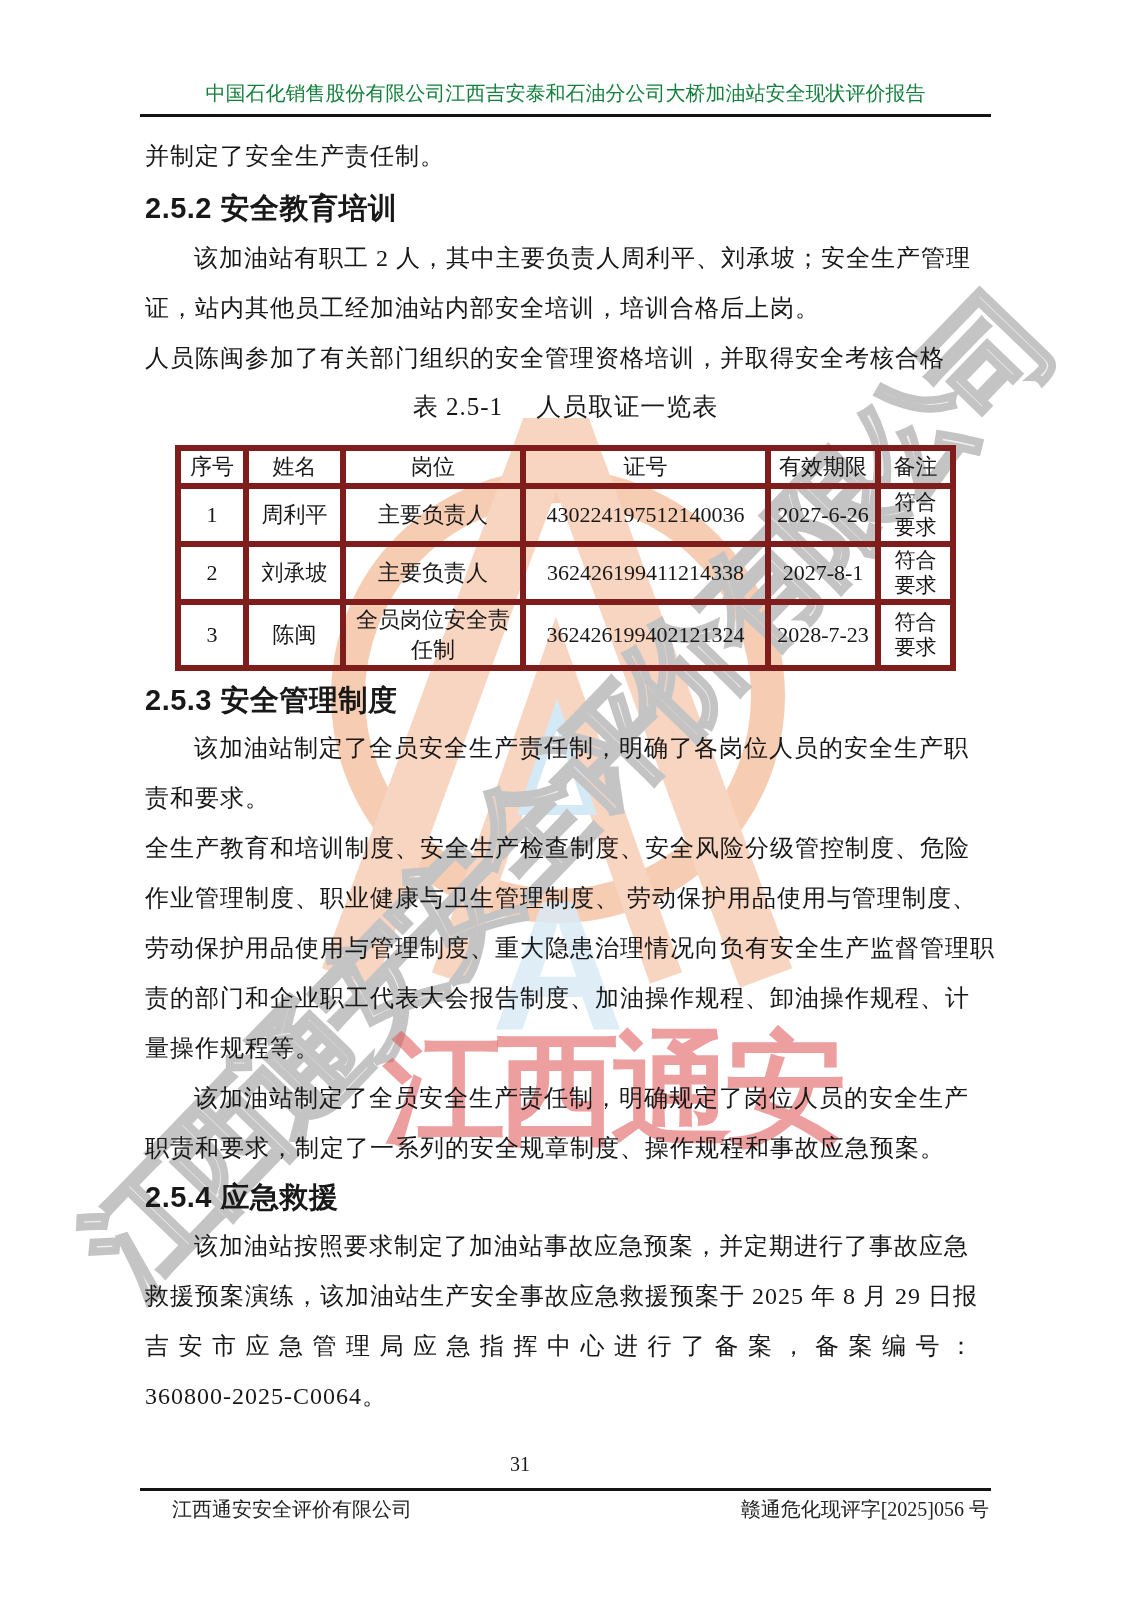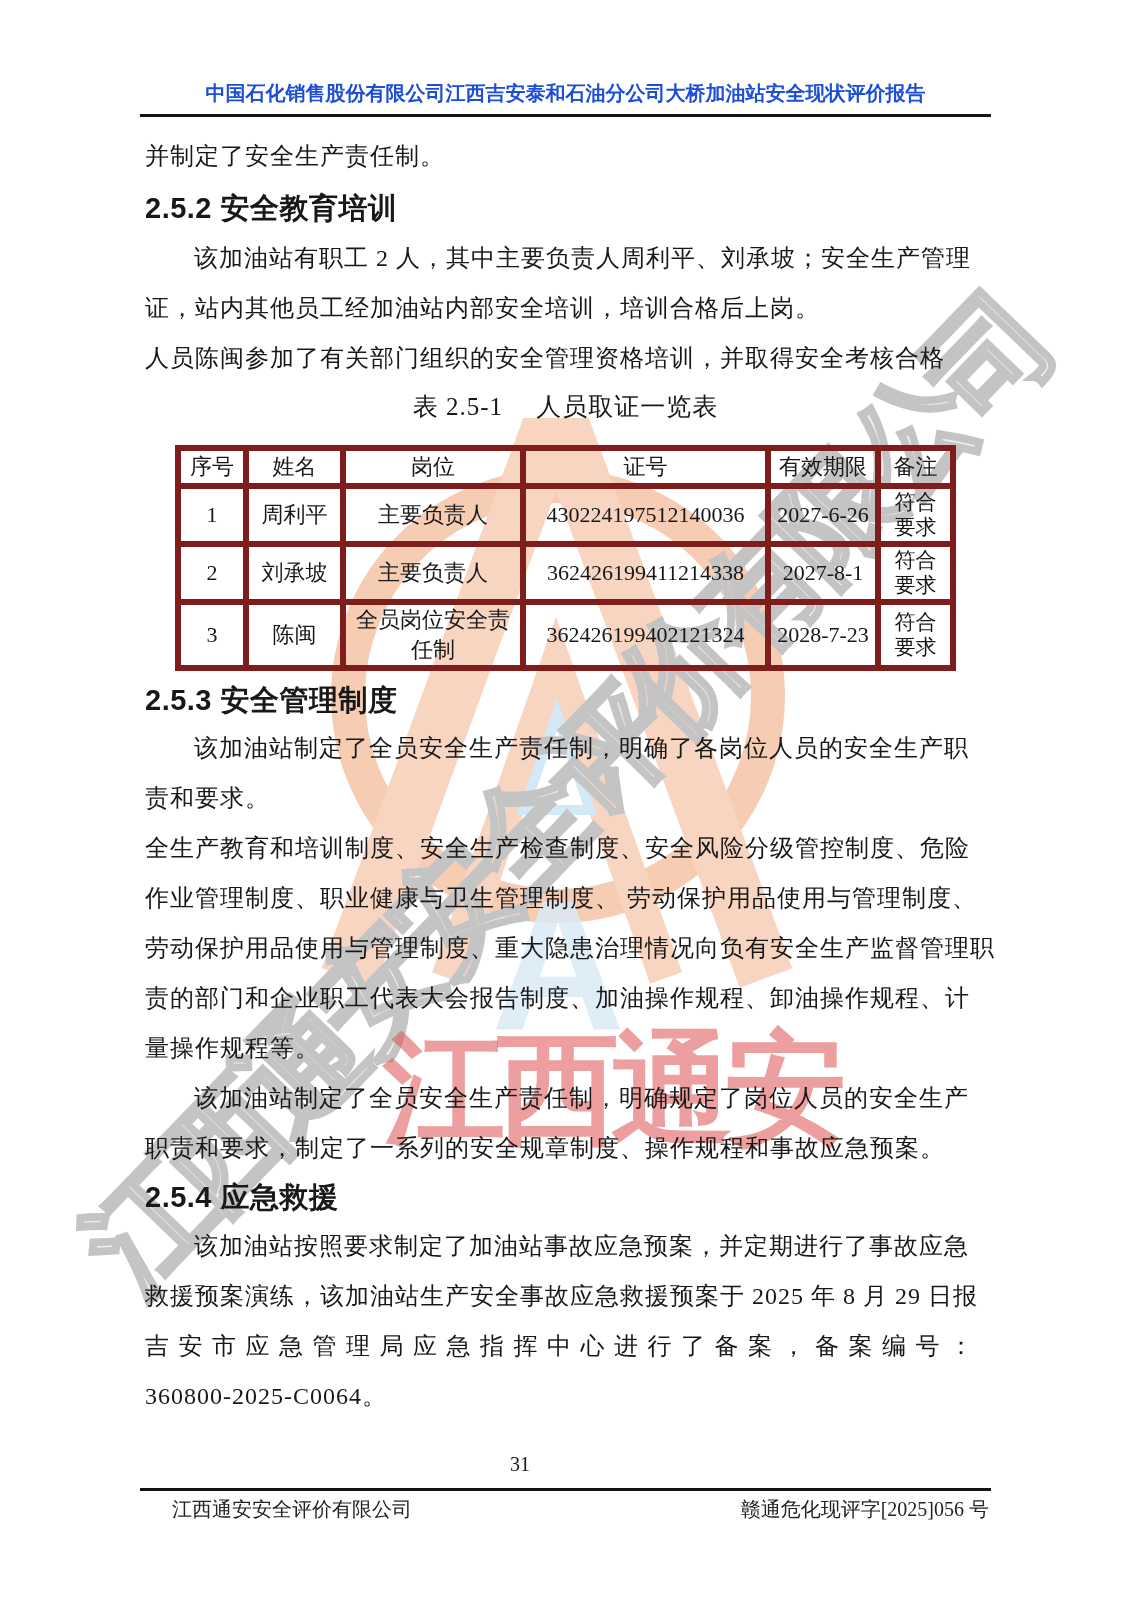--- a/index.html
+++ b/index.html
@@ -20,21 +20,21 @@
     -webkit-text-stroke:4px #c4c4c4;
   }
   #wm-red{
     left:383px;top:1022px;height:134px;line-height:134px;white-space:nowrap;
     font-family:"Liberation Sans",sans-serif;font-weight:bold;font-size:122px;
     letter-spacing:-8px;color:rgba(223,80,80,0.55);
   }
   
   .layer{position:absolute;z-index:1;}
   #page-header{top:0;left:140px;width:851px;}
-  #header-title{padding-top:80px;text-align:center;font-size:20px;color:#1d4ed8;white-space:nowrap;font-weight:bold;}
+  #header-title{padding-top:80px;text-align:center;font-size:20px;color:#15803d;white-space:nowrap;}
   #header-rule{border-bottom:3px solid #141414;margin-top:7px;}
   #page-number{top:1453px;left:0;width:1040px;text-align:center;font-size:20px;}
   #footer-rule{top:1488px;left:140px;width:851px;border-top:3px solid #141414;}
   #footer-row{top:1496px;left:140px;width:851px;display:flex;justify-content:space-between;font-size:20px;color:#222;}
   #footer-company{padding-left:32px;}
   #footer-docnum{padding-right:2px;}
   
   #content{top:118px;left:145px;width:841px;}
   .line{height:50px;line-height:50px;font-size:24px;letter-spacing:1px;white-space:nowrap;}
   .indent{text-indent:49px;}

